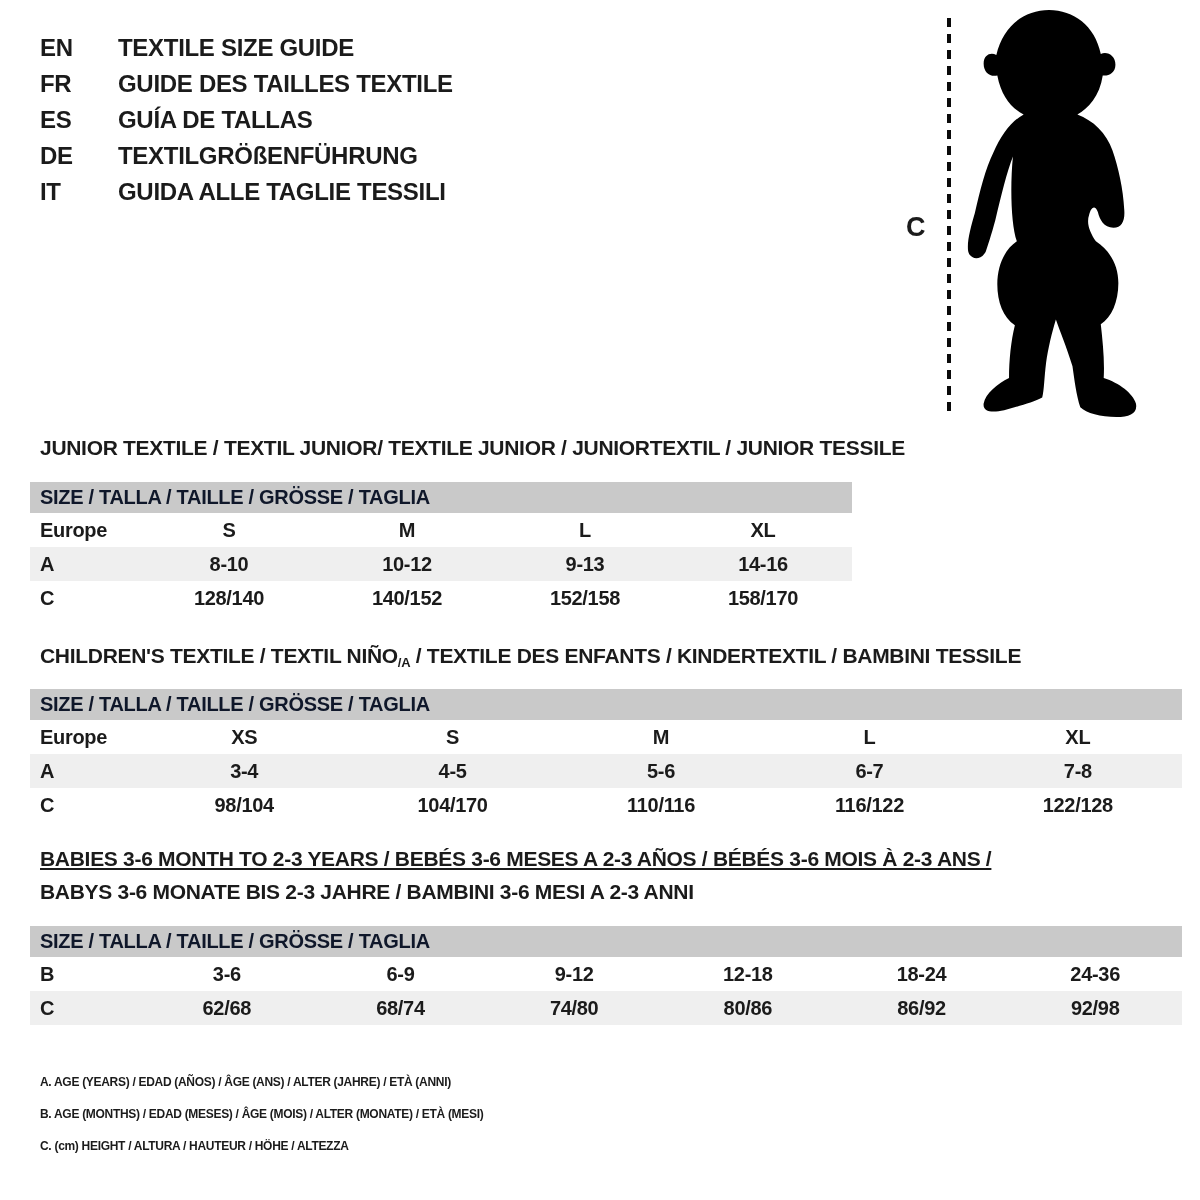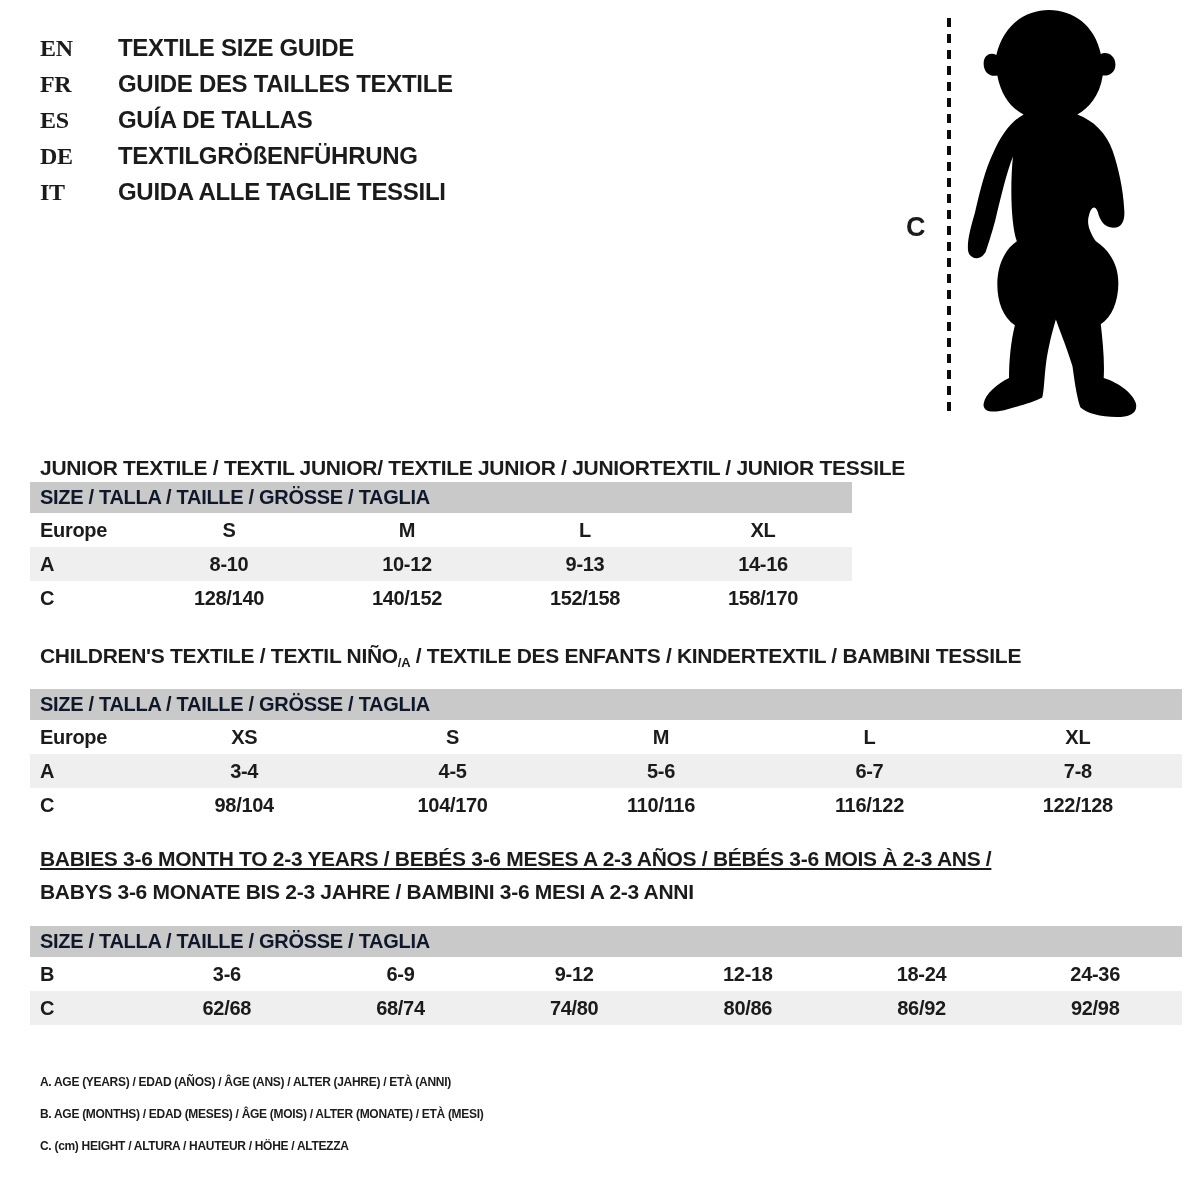--- a/index.html
+++ b/index.html
@@ -5,21 +5,21 @@
   html,body{margin:0;padding:0;background:#ffffff;}
   .sheet{
     position:relative;width:1200px;height:1200px;background:#ffffff;overflow:hidden;
     font-family:"Liberation Sans","DejaVu Sans",sans-serif;
     font-weight:bold;color:#1b1b1b;letter-spacing:-0.3px;
   }
   .abs{position:absolute;}
   
   .langs{left:40px;top:30px;}
   .lang-row{display:flex;height:36px;align-items:center;font-size:24px;}
-  .lang-code{width:78px;font-family:Liberation Serif, serif;}
+  .lang-code{width:78px;}
   
   .measure-label{left:906px;top:212px;font-size:27px;}
   .dash-line{
     left:947px;top:18px;width:4px;height:398px;
     background:repeating-linear-gradient(to bottom,#0a0a0a 0 9px,transparent 9px 16px);
   }
   .silhouette{left:958px;top:10px;width:186px;height:410px;}
   
   .section-title{font-size:21px;white-space:nowrap;}
   .sub{font-size:13px;vertical-align:-4px;}
@@ -73,21 +73,21 @@
       C146,417 131,413 125,407 C121,395 119,379 117,365 C111,345 104,329 100,317
       C96,330 92,347 90,361 C88,377 88,389 86,397 C77,402 61,406 47,410
       C33,413 25,411 26,403 C28,393 40,383 52,377 C52,359 54,339 58,323
       C46,315 40,299 40,281 C40,261 48,245 60,237 C54,220 53,180 56,150
       C50,165 44,190 38,215 C34,230 30,242 28,248 C22,258 11,255 10,246
       C9,236 13,222 17,208 C22,186 28,162 36,146 C44,128 54,114 67,107
       C54,100 44,88 40,67 C33,69 26,64 26,55 C26,46 33,43 39,46
       C46,16 68,0 93,0 Z"></path>
   </svg>
 
-  <div class="abs section-title" style="left:40px;top:456px;">JUNIOR TEXTILE / TEXTIL JUNIOR/ TEXTILE JUNIOR / JUNIORTEXTIL / JUNIOR TESSILE</div>
+  <div class="abs section-title" style="left:40px;top:436px;">JUNIOR TEXTILE / TEXTIL JUNIOR/ TEXTILE JUNIOR / JUNIORTEXTIL / JUNIOR TESSILE</div>
 
   <div class="size-table" style="left:30px;top:482px;width:822px;">
     <div class="thead">
       <span>SIZE / TALLA / TAILLE / GRÖSSE / TAGLIA</span>
     </div>
     <div class="trow">
       <div class="tlabel">Europe</div>
       <div class="tcell">S</div>
       <div class="tcell">M</div>
       <div class="tcell">L</div>

